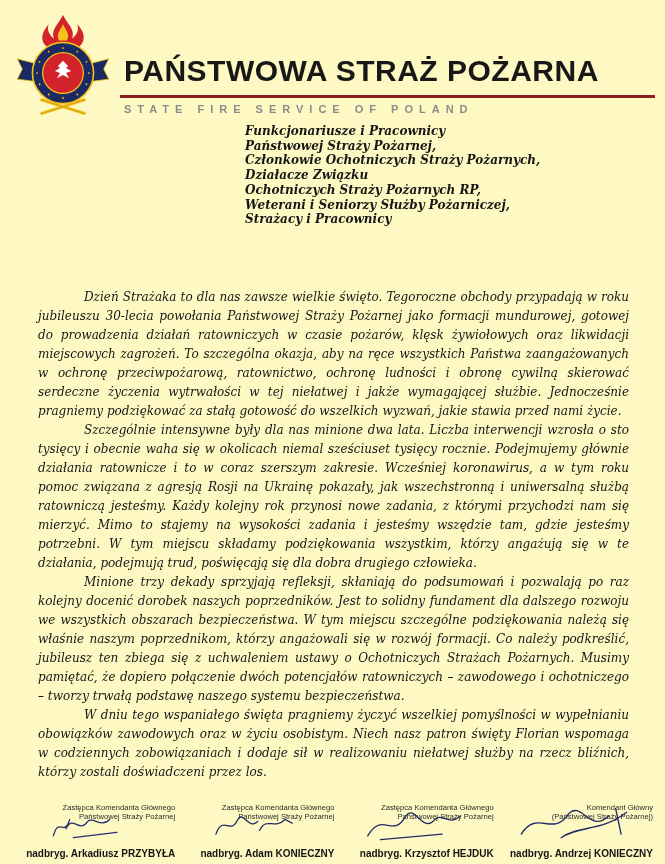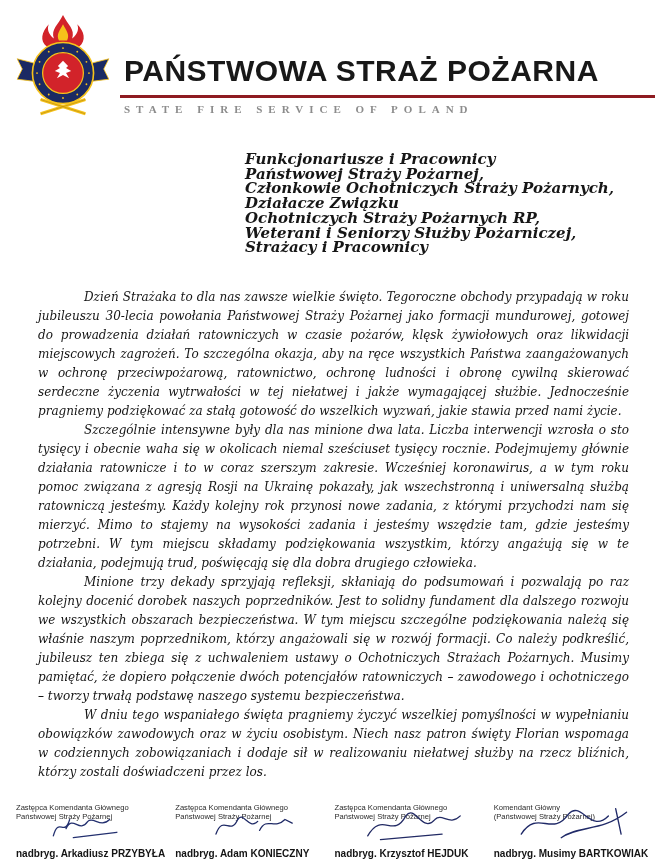--- a/index.html
+++ b/index.html
@@ -1,20 +1,20 @@
 <!DOCTYPE html>
 <html><head>
 <meta charset="utf-8">
 <style>
   html, body { margin:0; padding:0; background:#d8d8d8; }
   .page {
     position:relative;
     width:665px; height:864px;
     margin:0 auto;
-    background:#ffffff;
+    background:#fef9c3;
     overflow:hidden;
     font-family:"DejaVu Serif", serif;
     color:#1a1a1a;
   }
 
   
   .logo {
     position:absolute; left:12px; top:14px;
     width:102px; height:110px;
   }
@@ -26,33 +26,33 @@
     letter-spacing:0.5px;
     color:#181818;
     white-space:nowrap;
   }
   .header-rule {
     position:absolute; left:120px; right:10px; top:95px;
     height:3px; background:#8e1b21;
   }
   .org-subtitle {
     position:absolute; left:124px; top:103px;
-    font-family:Liberation Serif, serif;
+    font-family:Liberation Sans, sans-serif;
     font-weight:bold;
     font-size:11px;
     letter-spacing:6px;
     color:#8c8c8c;
     white-space:nowrap;
   }
 
   
   .recipients {
-    position:absolute; left:245px; top:152px;
+    position:absolute; left:245px; top:124px;
     font-style:italic; font-weight:bold;
-    font-size:15px; line-height:14.7px;
+    font-size:12px; line-height:14.7px;
     color:#161616;
   }
 
   
   .letter-body {
     position:absolute; left:38px; right:36px; top:288px;
     font-style:italic;
     font-size:12px; line-height:19px;
     color:#151515;
   }
@@ -62,21 +62,21 @@
     text-align:justify;
   }
 
   
   .sig-row {
     position:absolute; left:16px; right:12px; bottom:5px;
     display:flex;
   }
   .sig-block {
     flex:1; position:relative; height:58px;
-    text-align:left;
+    text-align:right;
     font-family:"Liberation Sans", sans-serif;
   }
   .sig-title {
     font-size:7.6px; line-height:9px; color:#2a2a2a;
     padding-top:2px;
   }
   .sig-ink {
     position:absolute; top:4px; left:50%;
     transform:translateX(-50%);
     width:118px; height:40px;
@@ -185,17 +185,17 @@
     </div>
 
     <div class="sig-block">
       <div class="sig-title">
         <span>Komendant Główny</span><br>
         <span>(Państwowej Straży Pożarnej)</span>
       </div>
       <svg class="sig-ink" viewBox="0 0 130 40">
         <path d="M8 30 C26 2 42 34 60 8 C74 -8 84 30 104 10 M52 34 C72 20 96 28 124 6 M112 2 L118 30" fill="none" stroke="#202a68" stroke-width="1.5" stroke-linecap="round"></path>
       </svg>
-      <div class="sig-name">nadbryg. Musimy BARTKOWIAK</div>
+      <div class="sig-name">nadbryg. Andrzej KONIECZNY</div>
     </div>
 
   </div>
 </div>
 
 </body></html>

